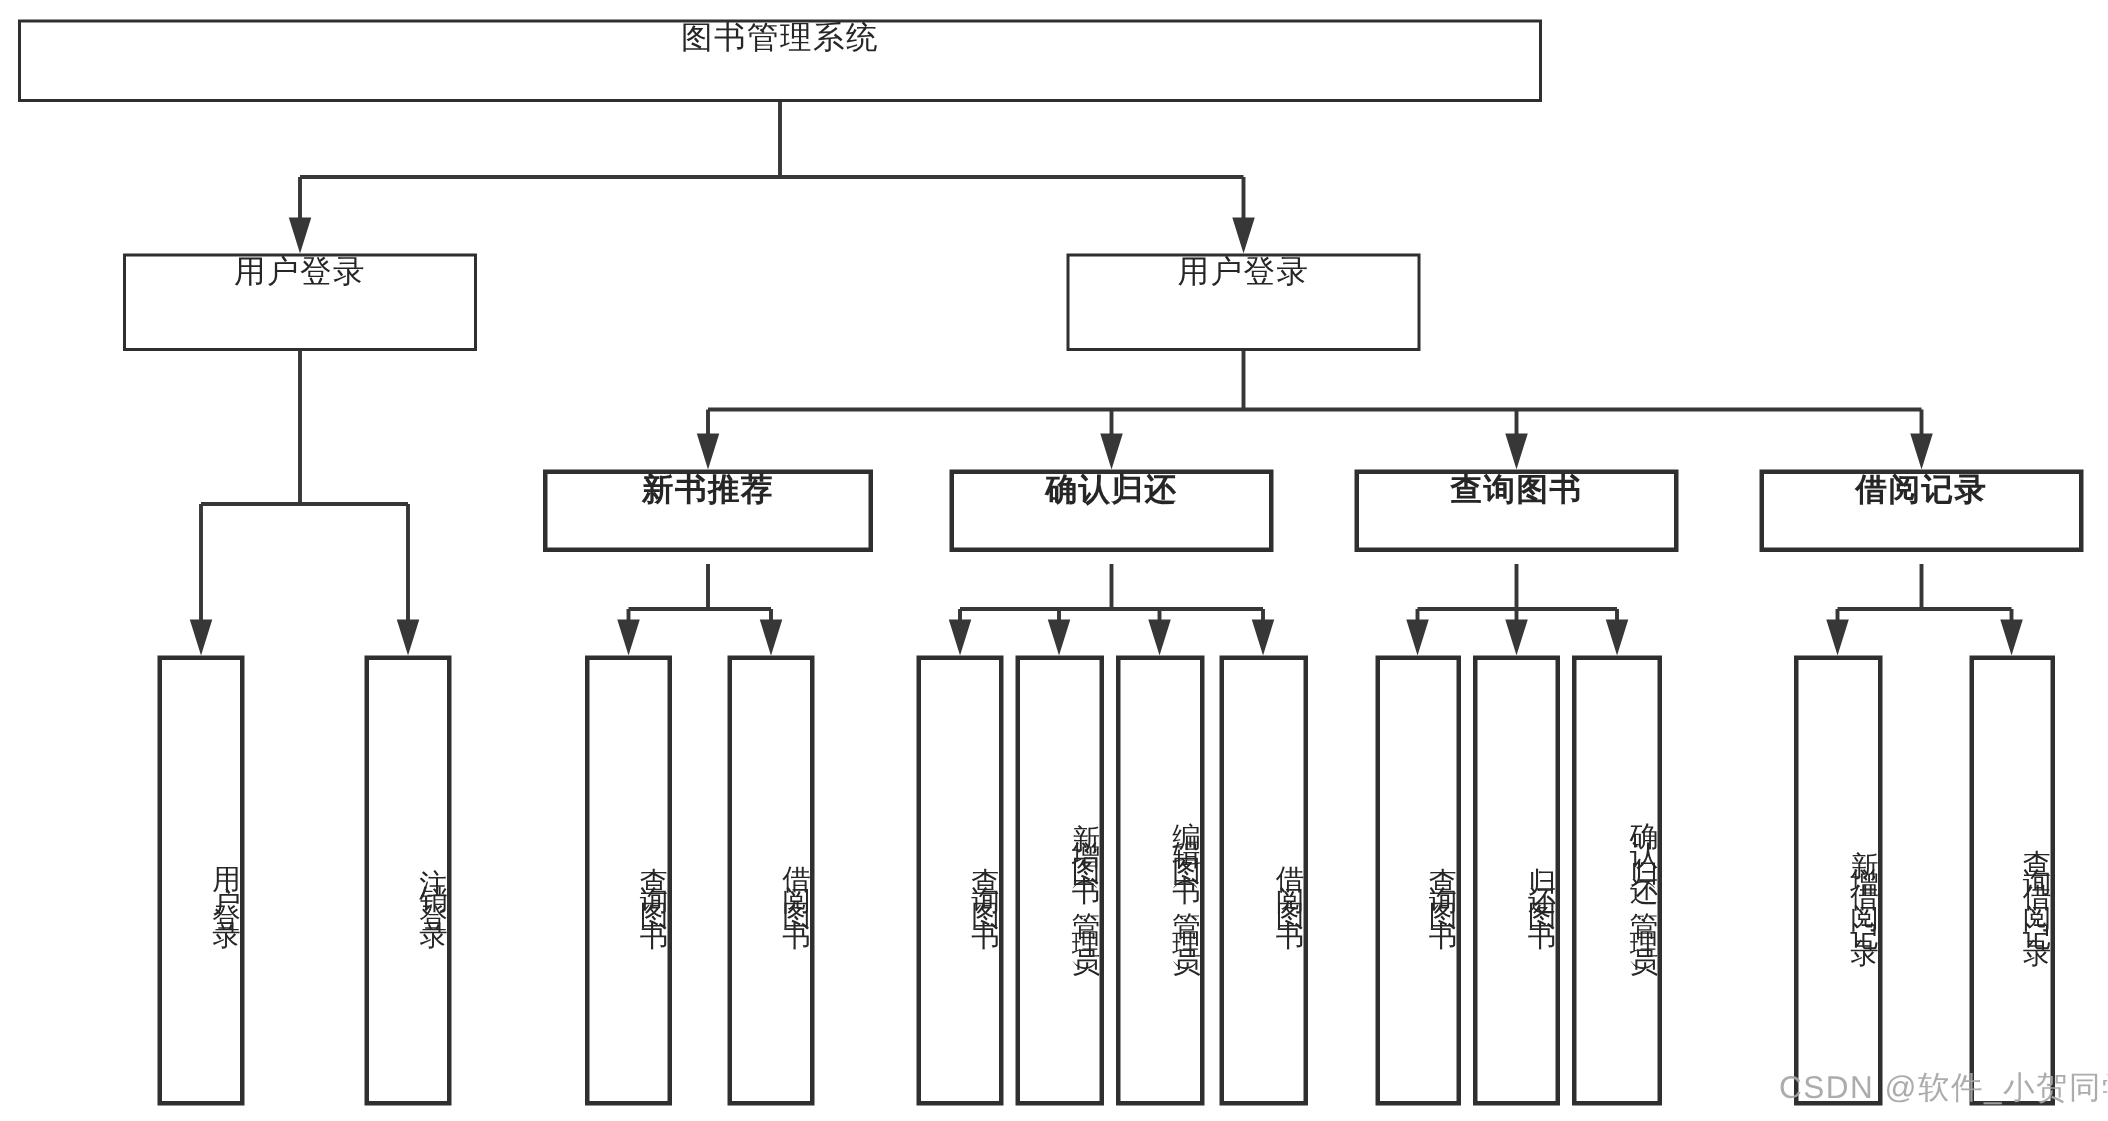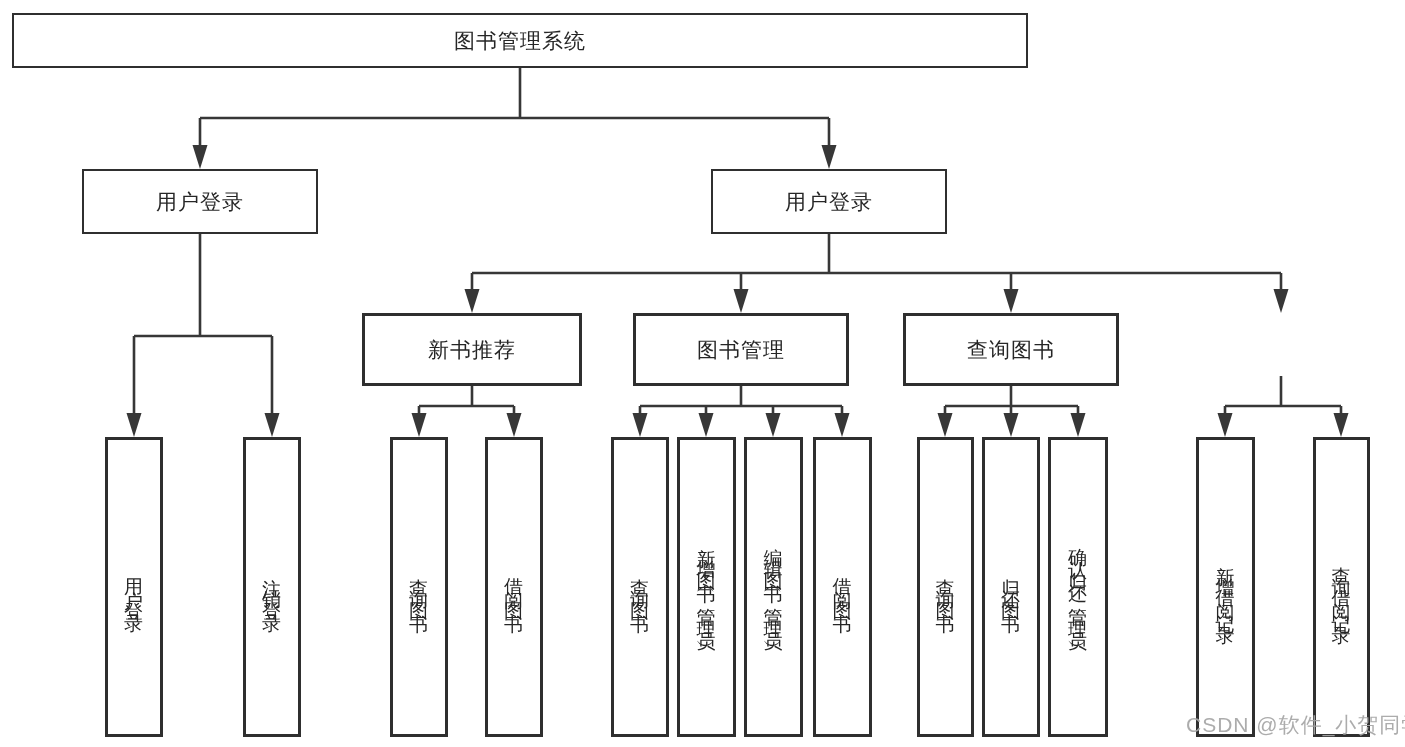--- a/index.html
+++ b/index.html
@@ -18,36 +18,36 @@
     position: absolute;
     left: 0; top: 0;
     width: 1405px; height: 747px;
   }
 
   .box {
     position: absolute;
     background: #ffffff;
     border: 2px solid #2f2f2f;
     display: flex;
-    align-items: center;
+    align-items: flex-start;
     justify-content: center;
     color: #262626;
     font-size: 21px;
     letter-spacing: 1px;
     line-height: 1;
     white-space: nowrap;
   }
 
   .box.root   { left: 12px;  top: 13px;  width: 1016px; height: 55px; }
 
   .box.lvl1   { top: 169px; height: 65px; }
   .box.l1-a   { left: 82px;  width: 236px; }
   .box.l1-b   { left: 711px; width: 236px; }
 
-  .box.lvl2   { top: 313px; height: 73px; border-width: 3px; }
+  .box.lvl2   { top: 313px; height: 55px; border-width: 3px; font-weight: bold; }
   .box.l2-a   { left: 362px;  width: 220px; }
   .box.l2-b   { left: 633px;  width: 216px; }
   .box.l2-c   { left: 903px;  width: 216px; }
   .box.l2-d   { left: 1173px; width: 216px; }
 
   .box.leaf {
     top: 437px; height: 300px;
     border-width: 3px;
     font-size: 19px;
     letter-spacing: 12px;
@@ -127,24 +127,27 @@
     <span>用户登录</span>
   </div>
   <div class="box lvl1 l1-b">
     <span>用户登录</span>
   </div>
 
   <div class="box lvl2 l2-a">
     <span>新书推荐</span>
   </div>
   <div class="box lvl2 l2-b">
-    <span>图书管理</span>
+    <span>确认归还</span>
   </div>
   <div class="box lvl2 l2-c">
     <span>查询图书</span>
+  </div>
+  <div class="box lvl2 l2-d">
+    <span>借阅记录</span>
   </div>
 
   <div class="box leaf leaf-1">
     <span>用户登录</span>
   </div>
   <div class="box leaf leaf-2">
     <span>注销登录</span>
   </div>
   <div class="box leaf leaf-3">
     <span>查询图书</span>

